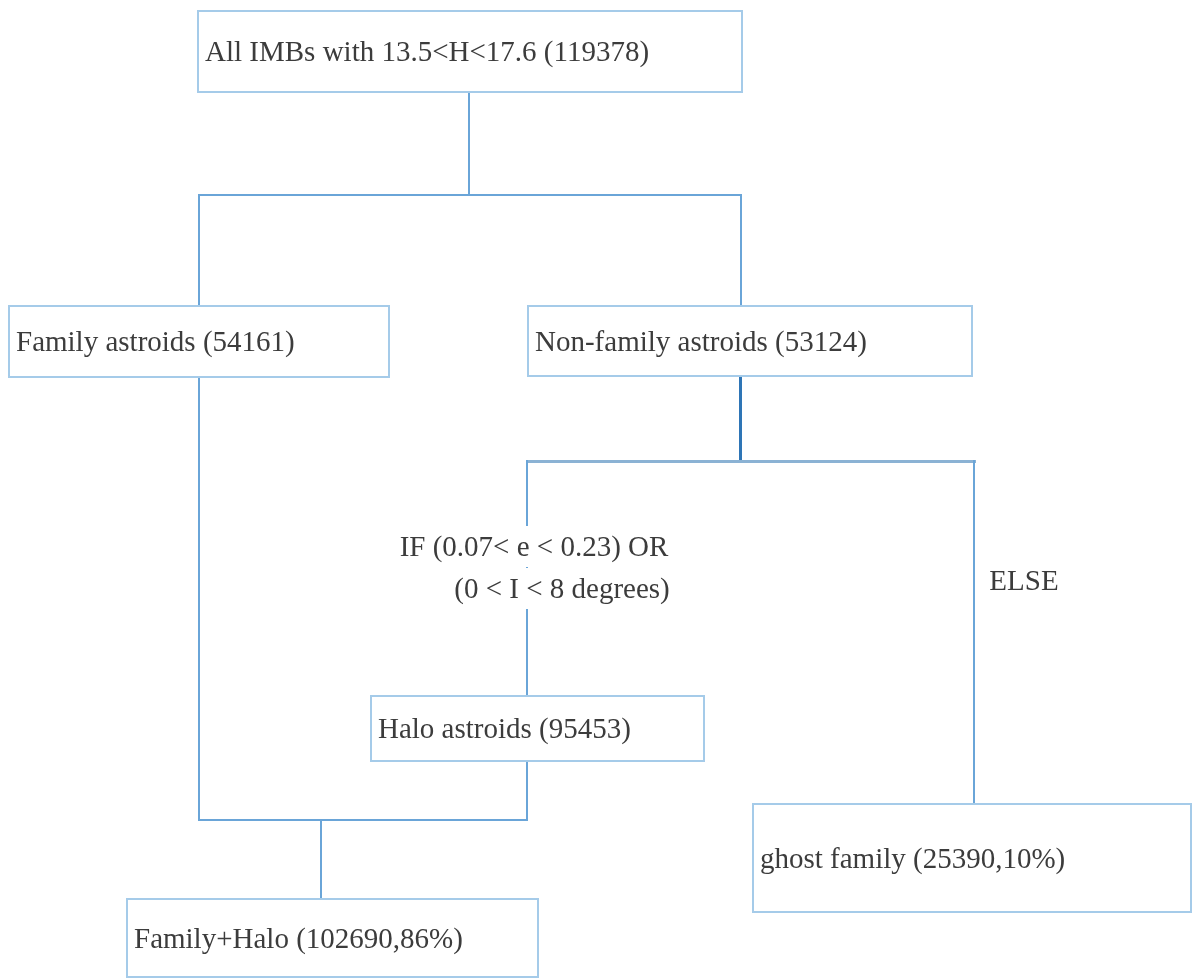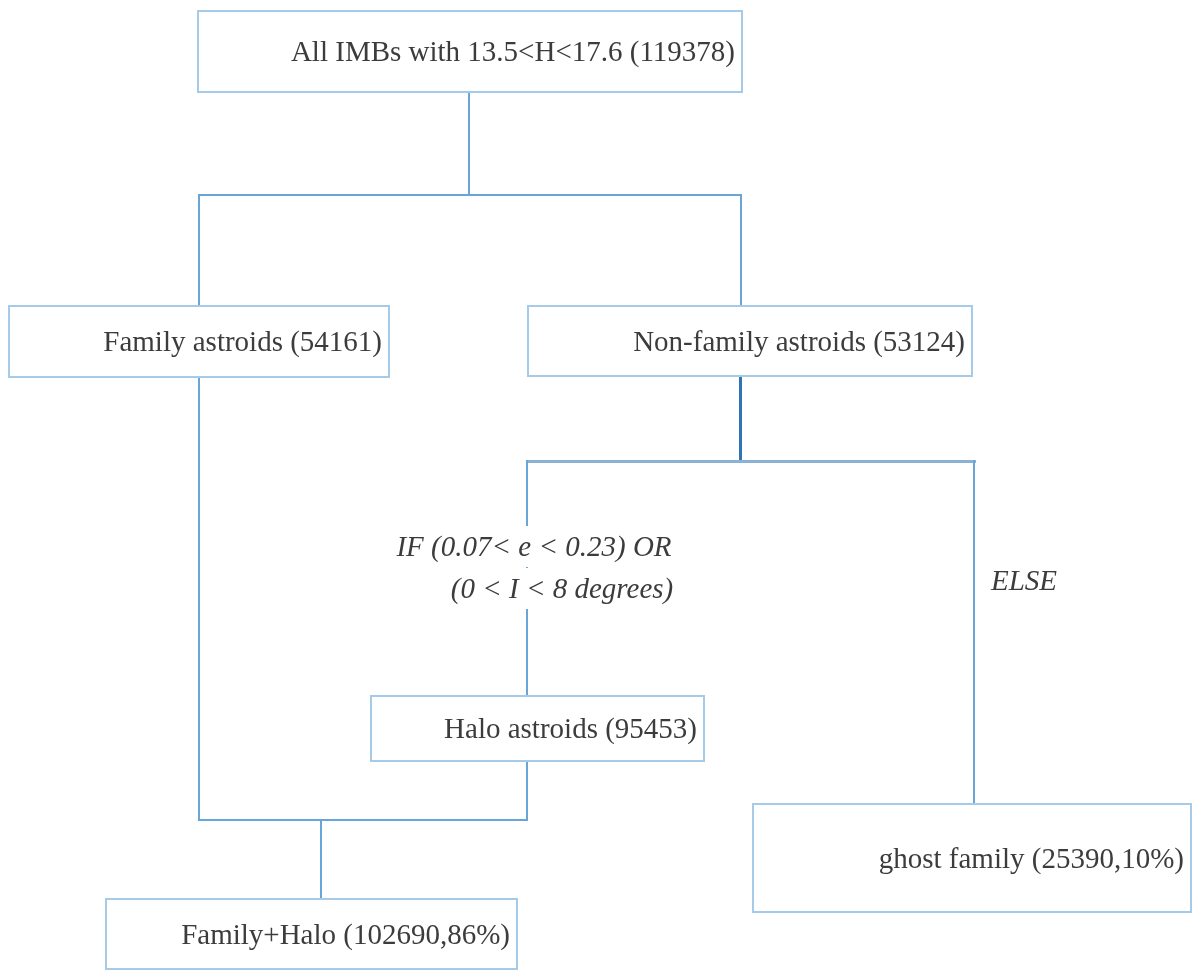--- a/index.html
+++ b/index.html
@@ -25,38 +25,37 @@
   .line.h{height:2px;}
   .line.dark{background:var(--connector-dark);width:3px;}
   .line.muted{background:var(--connector-muted);height:3px;}
   .node{
     position:absolute;
     box-sizing:border-box;
     border:2px solid var(--box-border);
     background:var(--background);
     display:flex;
     align-items:center;
-    justify-content:flex-end;
+    justify-content:flex-start;
     text-align:center;
     font-size:29px;
     line-height:1.55;
     z-index:2;
     padding:6px 6px;
   }
   .floatlabel{
     position:absolute;
     transform:translateX(-50%);
     background:var(--background);
     font-size:29px;
     line-height:1.2;
     white-space:nowrap;
     padding:3px 10px;
     z-index:3;
     text-align:center;
-    font-style:italic;
   }
 </style>
 </head>
 <body>
 
 <div class="canvas">
 
   <div class="line v" style="left:468px;top:93px;height:103px"></div>
   <div class="line h" style="left:198px;top:194px;width:544px"></div>
   <div class="line v" style="left:198px;top:194px;height:112px"></div>
@@ -87,21 +86,21 @@
   <div class="node" style="left:370px;top:695px;width:335px;height:67px">
     <span>Halo astroids (95453)</span>
   </div>
 
   <div class="node" style="left:752px;top:803px;width:440px;height:110px">
     <span>
       <span style="display:block">ghost family (25390,10%)</span>
     </span>
   </div>
 
-  <div class="node" style="left:105px;top:898px;width:413px;height:72px">
+  <div class="node" style="left:126px;top:898px;width:413px;height:80px">
     <span>Family+Halo (102690,86%)</span>
   </div>
 
   <div class="floatlabel" style="left:534px;top:526px">IF (0.07&lt; e &lt; 0.23) OR</div>
   <div class="floatlabel" style="left:562px;top:568px">(0 &lt; I &lt; 8 degrees)</div>
   <div class="floatlabel" style="left:1024px;top:560px">ELSE</div>
 
 </div>
 
 </body></html>

